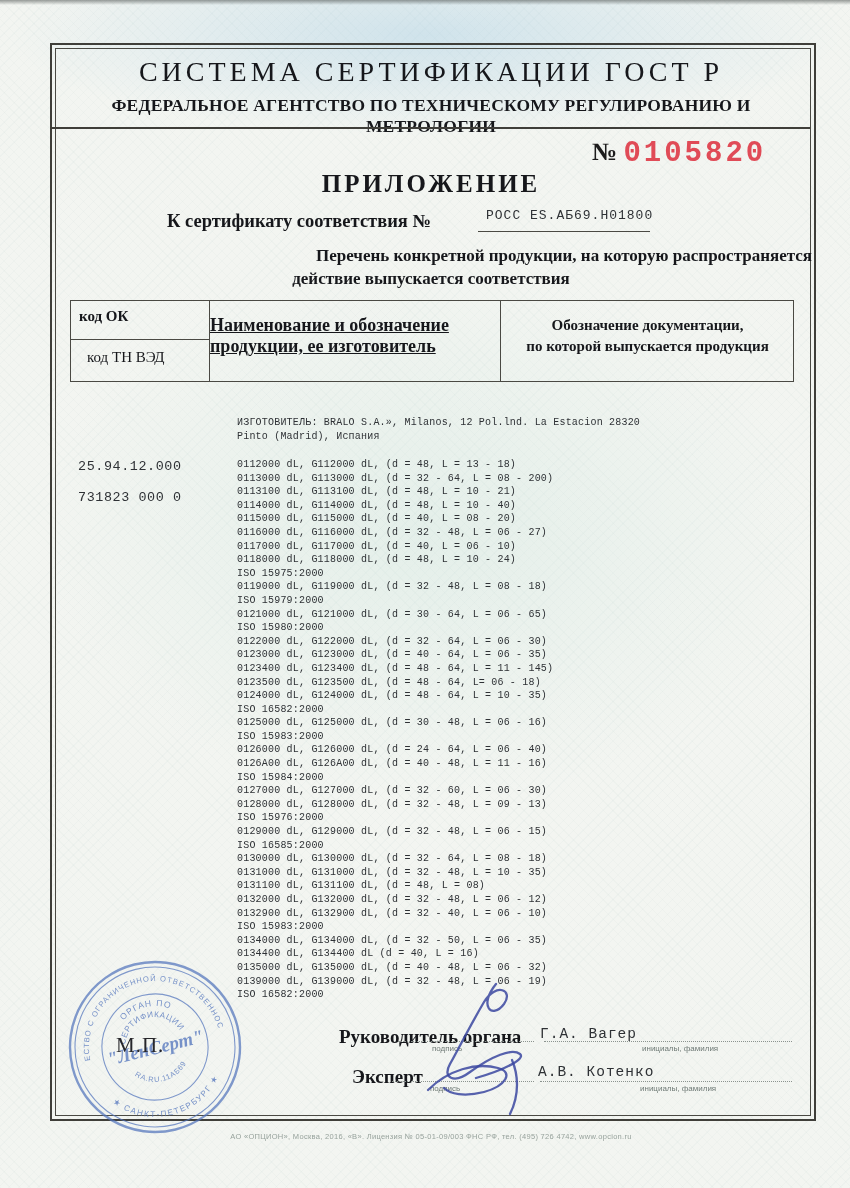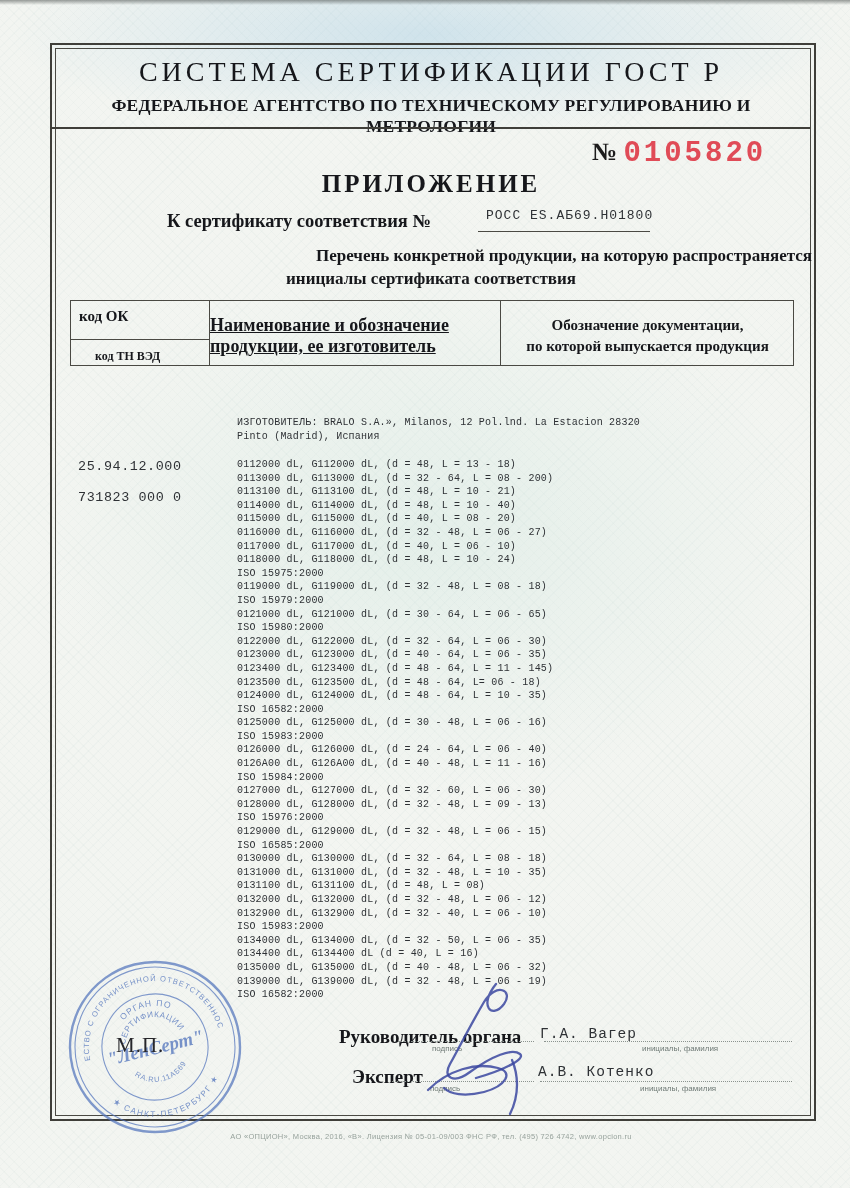--- a/index.html
+++ b/index.html
@@ -25,26 +25,26 @@
   .form-number .no{font-weight:bold;color:#1c1c1c;}
   .form-number .digits{font-family:"Liberation Mono", monospace;font-weight:bold;
      font-size:29px;letter-spacing:3px;color:#e04b57;vertical-align:-1px;}
   .doc-title{top:170px;font-size:25px;font-weight:bold;letter-spacing:3px;}
   .cert-label{left:167px;top:211px;font-size:18.5px;font-weight:bold;}
   .cert-value{left:486px;top:208px;font-family:"Liberation Mono", monospace;
      font-size:13px;letter-spacing:1px;color:#2e3135;}
   .cert-underline{left:478px;top:231px;width:172px;height:1px;background:#4a4943;}
   .subtitle1{top:246px;font-size:17px;font-weight:bold;text-align:right;}
   .subtitle2{top:269px;font-size:17px;font-weight:bold;}
-  .ptable{left:70px;top:300px;width:724px;height:66px;border:1px solid #4a4943;box-sizing:border-box;}
+  .ptable{left:70px;top:300px;width:724px;height:82px;border:1px solid #4a4943;box-sizing:border-box;}
   .ptable .v1{position:absolute;left:138px;top:0;bottom:0;width:1px;background:#4a4943;}
   .ptable .v2{position:absolute;left:429px;top:0;bottom:0;width:1px;background:#4a4943;}
   .ptable .h1{position:absolute;left:0;width:138px;top:38px;height:1px;background:#4a4943;}
   .cell-codeok{position:absolute;left:8px;top:7px;font-size:15px;font-weight:bold;}
-  .cell-codetn{position:absolute;left:24px;top:48px;font-size:12px;font-weight:bold;}
+  .cell-codetn{position:absolute;left:16px;top:48px;font-size:15px;font-weight:normal;}
   .cell-mid{position:absolute;left:139px;width:290px;top:14px;text-align:left;
      font-size:18px;font-weight:bold;white-space:pre-line;line-height:21px;text-decoration:underline;}
   .cell-right{position:absolute;left:430px;width:293px;top:14px;text-align:center;
      font-size:15px;font-weight:bold;white-space:pre-line;line-height:21px;}
   .mono{font-family:"Liberation Mono","DejaVu Sans Mono",monospace;color:#2e3135;}
   pre.body-pre{margin:0;font-family:"Liberation Mono","DejaVu Sans Mono",monospace;
      font-size:10px;line-height:13.6px;letter-spacing:.2px;color:#2e3135;}
   .manufacturer{left:237px;top:416px;}
   .products{left:237px;top:458px;}
   .code1{left:78px;top:459px;font-size:13.4px;letter-spacing:.6px;}
@@ -87,21 +87,21 @@
     <span class="digits">0105820</span>
   </div>
 
   <div class="abs cert-label">К сертификату соответствия №</div>
 
   <div class="abs centered doc-title">ПРИЛОЖЕНИЕ</div>
   <div class="abs cert-value mono">РОСС ES.АБ69.Н01800</div>
   <div class="abs cert-underline"></div>
 
   <div class="abs centered subtitle1">Перечень конкретной продукции,  на которую распространяется</div>
-  <div class="abs centered subtitle2">инициалы сертификата соответствия</div>
+  <div class="abs centered subtitle2">действие выпускается соответствия</div>
 
   <div class="abs ptable">
     <div class="v1"></div>
     <div class="v2"></div>
     <div class="h1"></div>
     <div class="cell-codeok">код ОК</div>
     <div class="cell-codetn">код ТН ВЭД</div>
     <div class="cell-mid">Наименование и обозначение
 продукции, ее изготовитель</div>
     <div class="cell-right">Обозначение документации,

